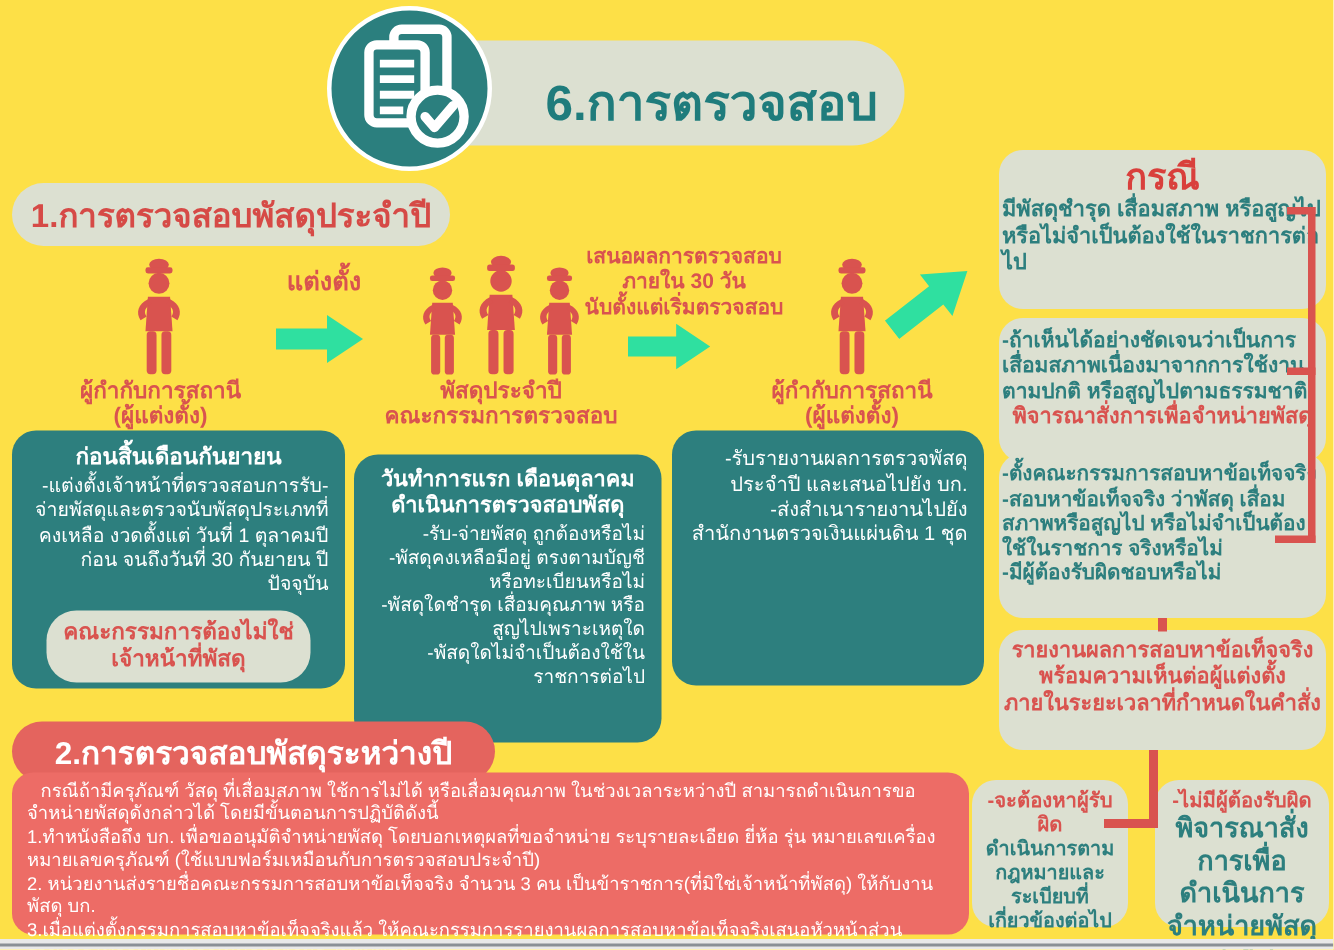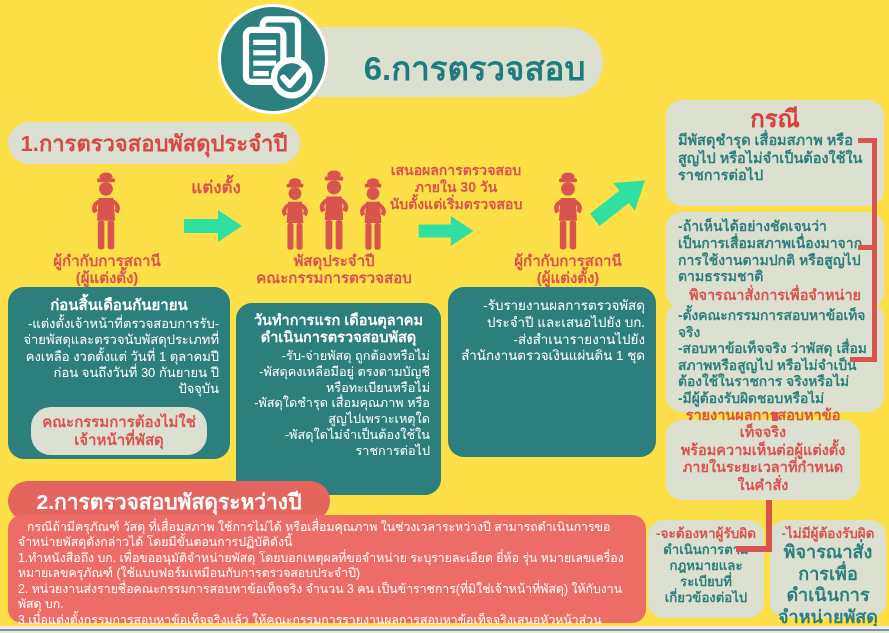--- a/index.html
+++ b/index.html
@@ -31,21 +31,21 @@
 
   
   .tbox { position:absolute; background:#2d7f7e; border-radius:16px; color:#fff; padding:9px 11px; }
   .tbox .t-title { text-align:center; font-weight:bold; font-size:15px; line-height:1.2; }
   .tbox .t-body { font-size:13px; line-height:1.25; margin-top:2px; white-space:pre-line;
     overflow-wrap:break-word; word-break:break-word;text-align:right; }
   .note-pill { margin:10px 12px 0 12px; background:#dce0d1; border-radius:20px; color:#d9534f;
     font-weight:bold; font-size:15px; text-align:center; padding:6px 0; line-height:1.2; }
 
   
-  .sbox { position:absolute; background:#dce0d1; border-radius:16px; padding:6px 12px; }
+  .sbox { position:absolute; background:#dce0d1; border-radius:16px; padding:6px 2px; }
   .s-title { text-align:center; color:#d9403c; font-weight:bold; font-size:24px; line-height:1.1; }
   .s-body { color:#2d7f7e; font-weight:bold; font-size:14px; line-height:1.2; white-space:pre-line;
     overflow-wrap:break-word; word-break:break-word; }
   .s-red { color:#d9534f; font-weight:bold; font-size:14px; text-align:center; line-height:1.2;
     white-space:pre-line; }
   .center { text-align:center; }
 
   
   .redline { position:absolute; background:#d9534f; }
 
@@ -226,27 +226,27 @@
     <div class="s-body">-ถ้าเห็นได้อย่างชัดเจนว่าเป็นการเสื่อมสภาพเนื่องมาจากการใช้งานตามปกติ หรือสูญไปตามธรรมชาติ</div>
     <div class="s-red" style="margin-top:2px; font-size:14.5px;">พิจารณาสั่งการเพื่อจำหน่ายพัสดุ</div>
   </div>
 
   <div class="sbox" style="left:666px; top:302px; width:218px; height:110px;">
     <div class="s-body" style="font-size:13.8px;">-ตั้งคณะกรรมการสอบหาข้อเท็จจริง
 -สอบหาข้อเท็จจริง ว่าพัสดุ เสื่อมสภาพหรือสูญไป หรือไม่จำเป็นต้องใช้ในราชการ จริงหรือไม่
 -มีผู้ต้องรับผิดชอบหรือไม่</div>
   </div>
 
-  <div class="sbox" style="left:666px; top:420px; width:194px; height:80px; display:flex; align-items:flex-end; justify-content:center;">
+  <div class="sbox" style="left:666px; top:420px; width:218px; height:80px; display:flex; align-items:flex-start; justify-content:center;">
     <div class="s-red" style="font-size:14.5px;">รายงานผลการสอบหาข้อเท็จจริง
 พร้อมความเห็นต่อผู้แต่งตั้ง
 ภายในระยะเวลาที่กำหนดในคำสั่ง</div>
   </div>
 
-  <div class="sbox" style="left:648px; top:520px; width:116px; height:98px; padding:6px 7px;">
+  <div class="sbox" style="left:648px; top:520px; width:104px; height:98px; padding:6px 7px;">
     <div class="s-red" style="font-size:13.5px;">-จะต้องหาผู้รับผิด</div>
     <div class="s-body center" style="font-size:13.2px;">ดำเนินการตามกฎหมายและระเบียบที่เกี่ยวข้องต่อไป</div>
   </div>
 
   <div class="sbox" style="left:770px; top:520px; width:116px; height:98px; padding:6px 7px;">
     <div class="s-red" style="font-size:13.5px;">-ไม่มีผู้ต้องรับผิด</div>
     <div class="s-body center" style="font-size:18px;">พิจารณาสั่งการเพื่อดำเนินการจำหน่ายพัสดุต่อไป</div>
   </div>
 
   <div class="redline" style="left:872px; top:138px; width:5px; height:224px;"></div>

